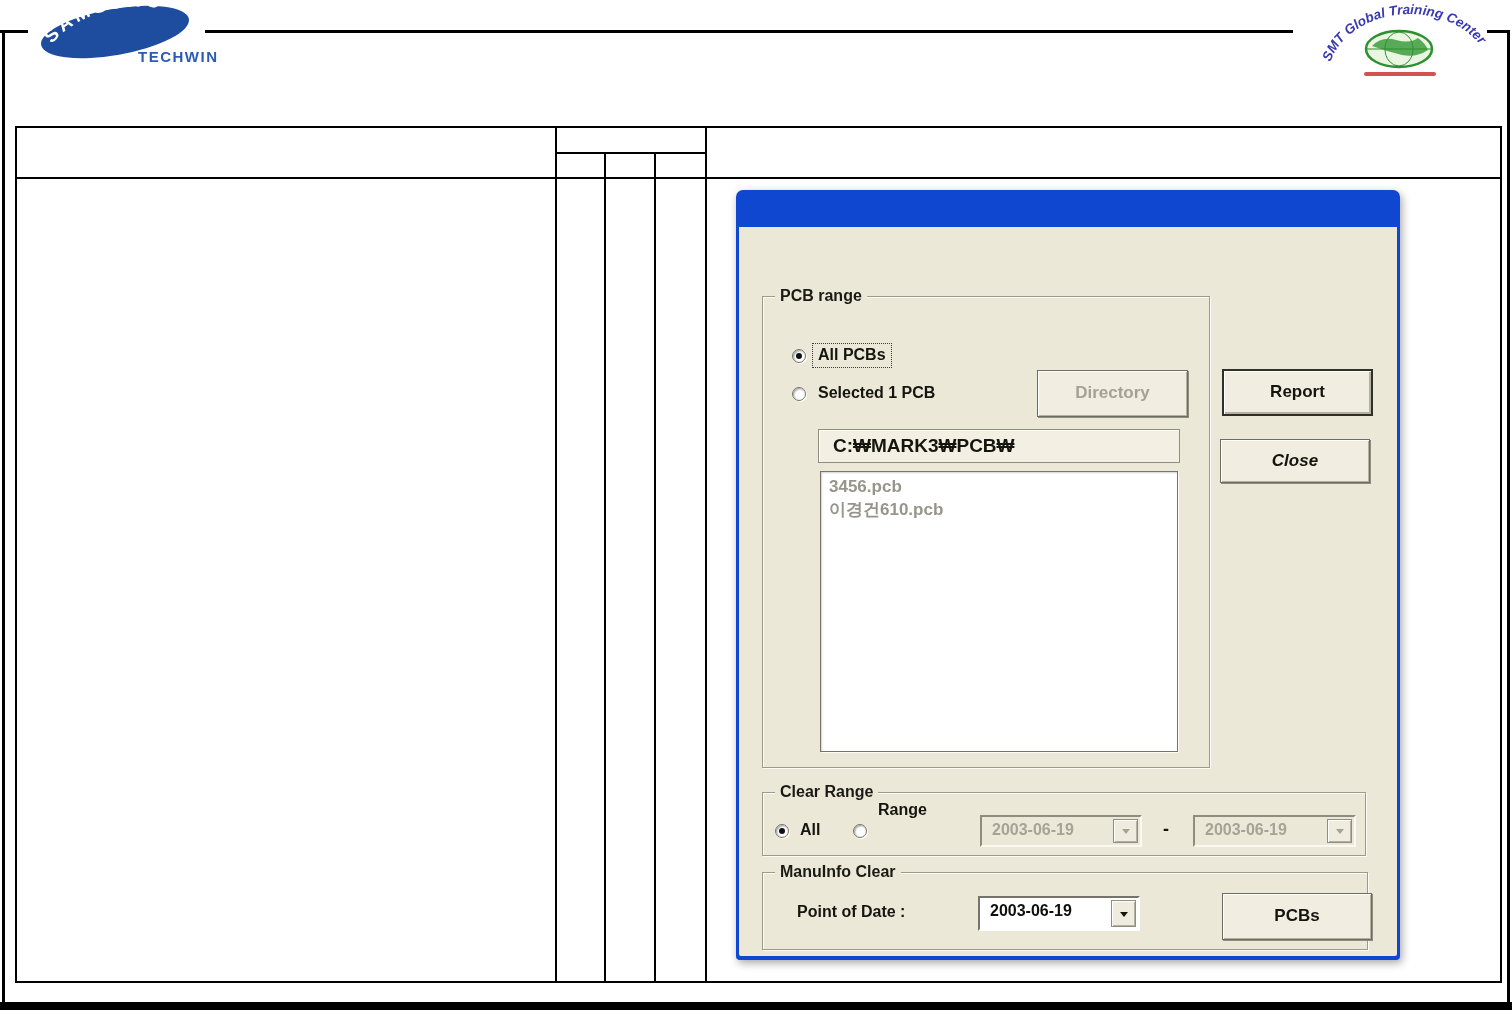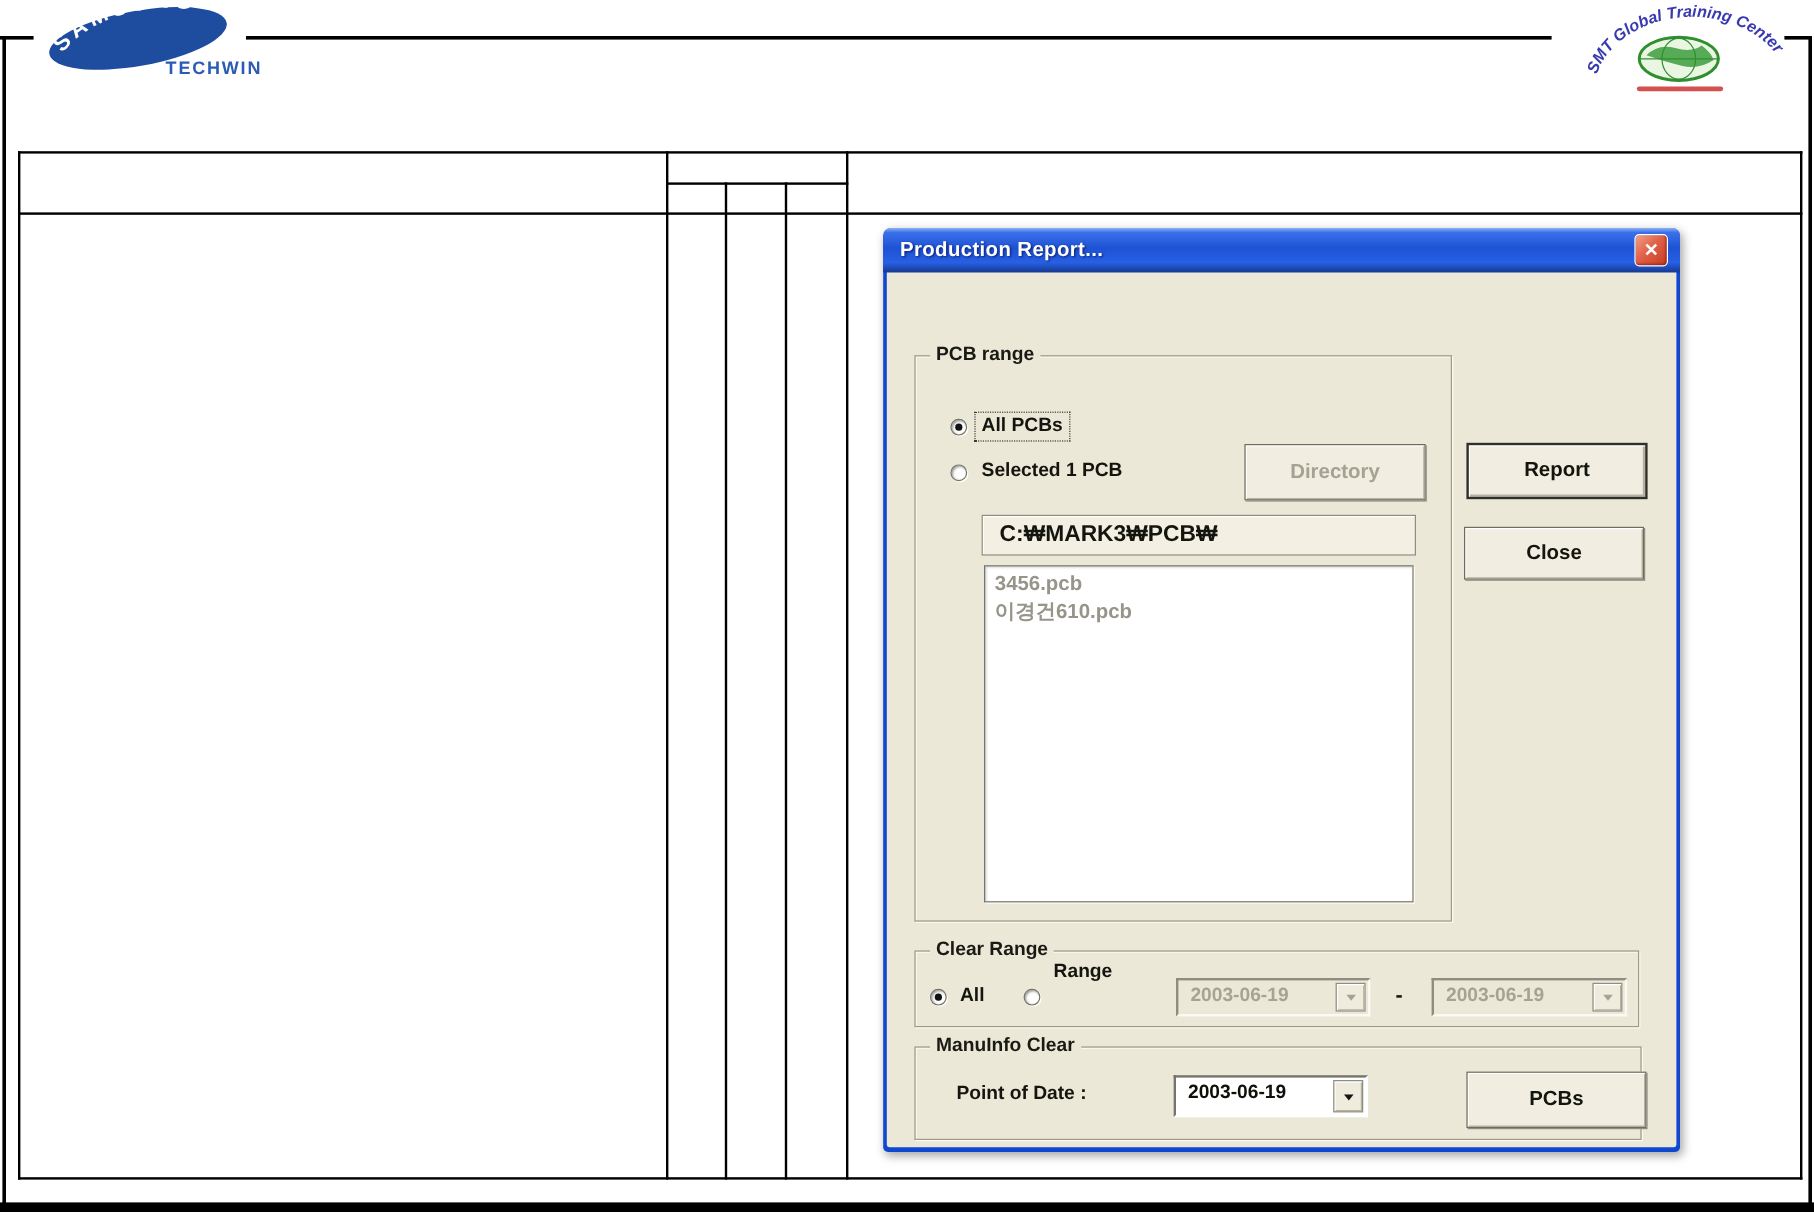--- a/index.html
+++ b/index.html
@@ -128,24 +128,20 @@
     <g>
       <ellipse cx="77" cy="47" rx="33" ry="18" fill="#EAF5E2" stroke="#2F8F2F" stroke-width="2.5"></ellipse>
       <path d="M 50 44 q 10 -10 24 -6 q 14 4 22 -2 q 8 6 10 12 q -12 8 -26 5 q -16 -4 -30 -9 z" fill="#3D9C3D" opacity=".85"></path>
       <ellipse cx="77" cy="47" rx="14" ry="17" fill="none" stroke="#2F8F2F" stroke-width="1"></ellipse>
       <line x1="44" y1="47" x2="110" y2="47" stroke="#2F8F2F" stroke-width="1"></line>
     </g>
     <rect x="42" y="70" width="72" height="4" rx="2" fill="#CC3333" opacity=".85"></rect>
   </svg>
 
   <div id="dialog">
-    <div id="titlebar">
-      <span id="title-text">Production Report...</span>
-      <div id="x-btn">✕</div>
-    </div>
     <div id="client">
 
       <div class="groupbox" style="left:23px;top:69px;width:448px;height:472px;"></div>
       <span class="grouplabel" style="left:36px;top:60px;">PCB range</span>
 
       <div class="radio" style="left:53px;top:122px;">
         <div class="dot"></div>
       </div>
       <span class="radiolabel focusrect" style="left:73px;top:116px;">All PCBs</span>
 
@@ -155,21 +151,21 @@
       <div class="btn disabled" style="left:298px;top:143px;width:151px;height:47px;line-height:44px;">Directory</div>
 
       <div id="path-field" style="left:79px;top:202px;width:362px;height:34px;line-height:32px;">C:₩MARK3₩PCB₩</div>
 
       <div id="listbox" style="left:81px;top:244px;width:358px;height:281px;">
         <div class="listitem">3456.pcb</div>
         <div class="listitem">이경건610.pcb</div>
       </div>
 
       <div class="btn default" style="left:483px;top:142px;width:151px;height:47px;line-height:42px;">Report</div>
-      <div class="btn" style="left:481px;top:212px;width:150px;height:44px;line-height:41px;">Close</div>
+      <div class="btn" style="left:481px;top:212px;width:150px;height:44px;line-height:41px;font-style:italic;">Close</div>
 
       <div class="groupbox" style="left:23px;top:565px;width:604px;height:64px;"></div>
       <span class="grouplabel" style="left:36px;top:556px;">Clear Range</span>
 
       <div class="radio" style="left:36px;top:597px;">
         <div class="dot"></div>
       </div>
       <span class="radiolabel" style="left:61px;top:594px;">All</span>
 
       <div class="radio" style="left:114px;top:597px;"></div>

